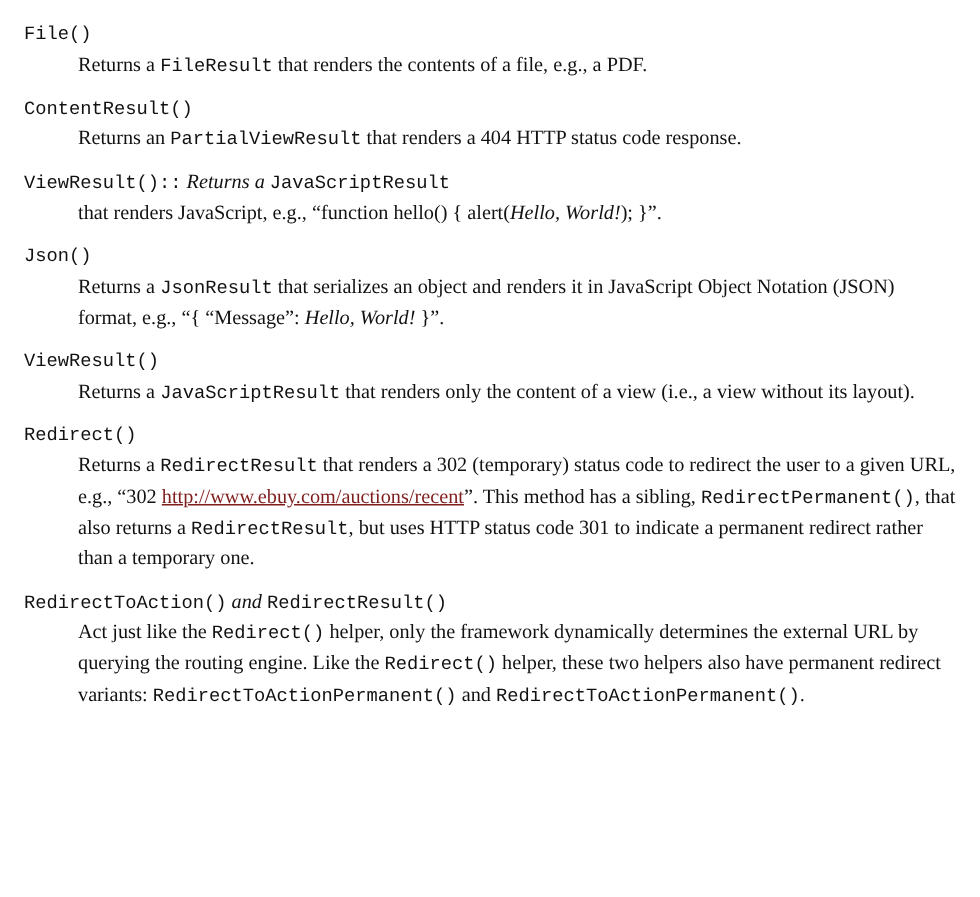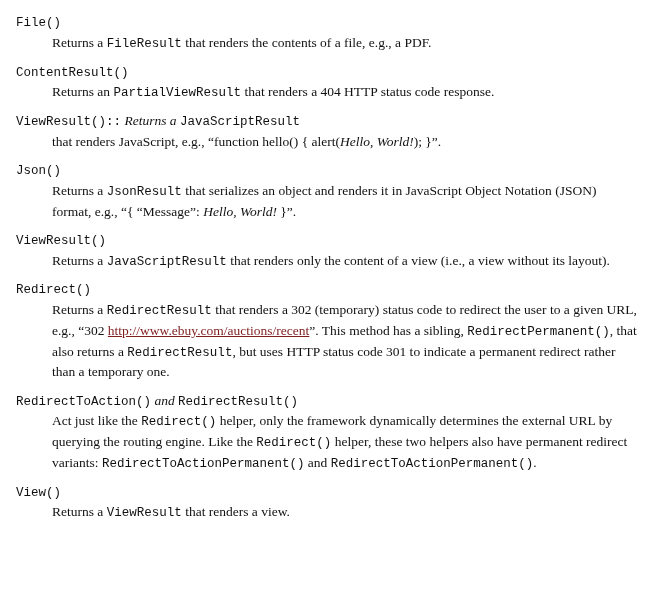--- a/index.html
+++ b/index.html
@@ -107,22 +107,14 @@
 
   <div class="entry">
     <div class="entry-header">
       <span class="code">RedirectToAction()</span><span> <em>and</em> </span><span class="code">RedirectResult()</span>
     </div>
     <div class="entry-desc">
       <p>Act just like the <span class="code">Redirect()</span> helper, only the framework dynamically determines the external URL by querying the routing engine. Like the <span class="code">Redirect()</span> helper, these two helpers also have permanent redirect variants: <span class="code">RedirectToActionPermanent()</span> and <span class="code">RedirectToActionPermanent()</span>.</p>
     </div>
   </div>
 
-  <div class="entry">
-    <div class="entry-header">
-      <span class="code">View()</span>
-    </div>
-    <div class="entry-desc">
-      <p>Returns a <span class="code">ViewResult</span> that renders a view.</p>
-    </div>
-  </div>
 
 </div>
 
 </body></html>

